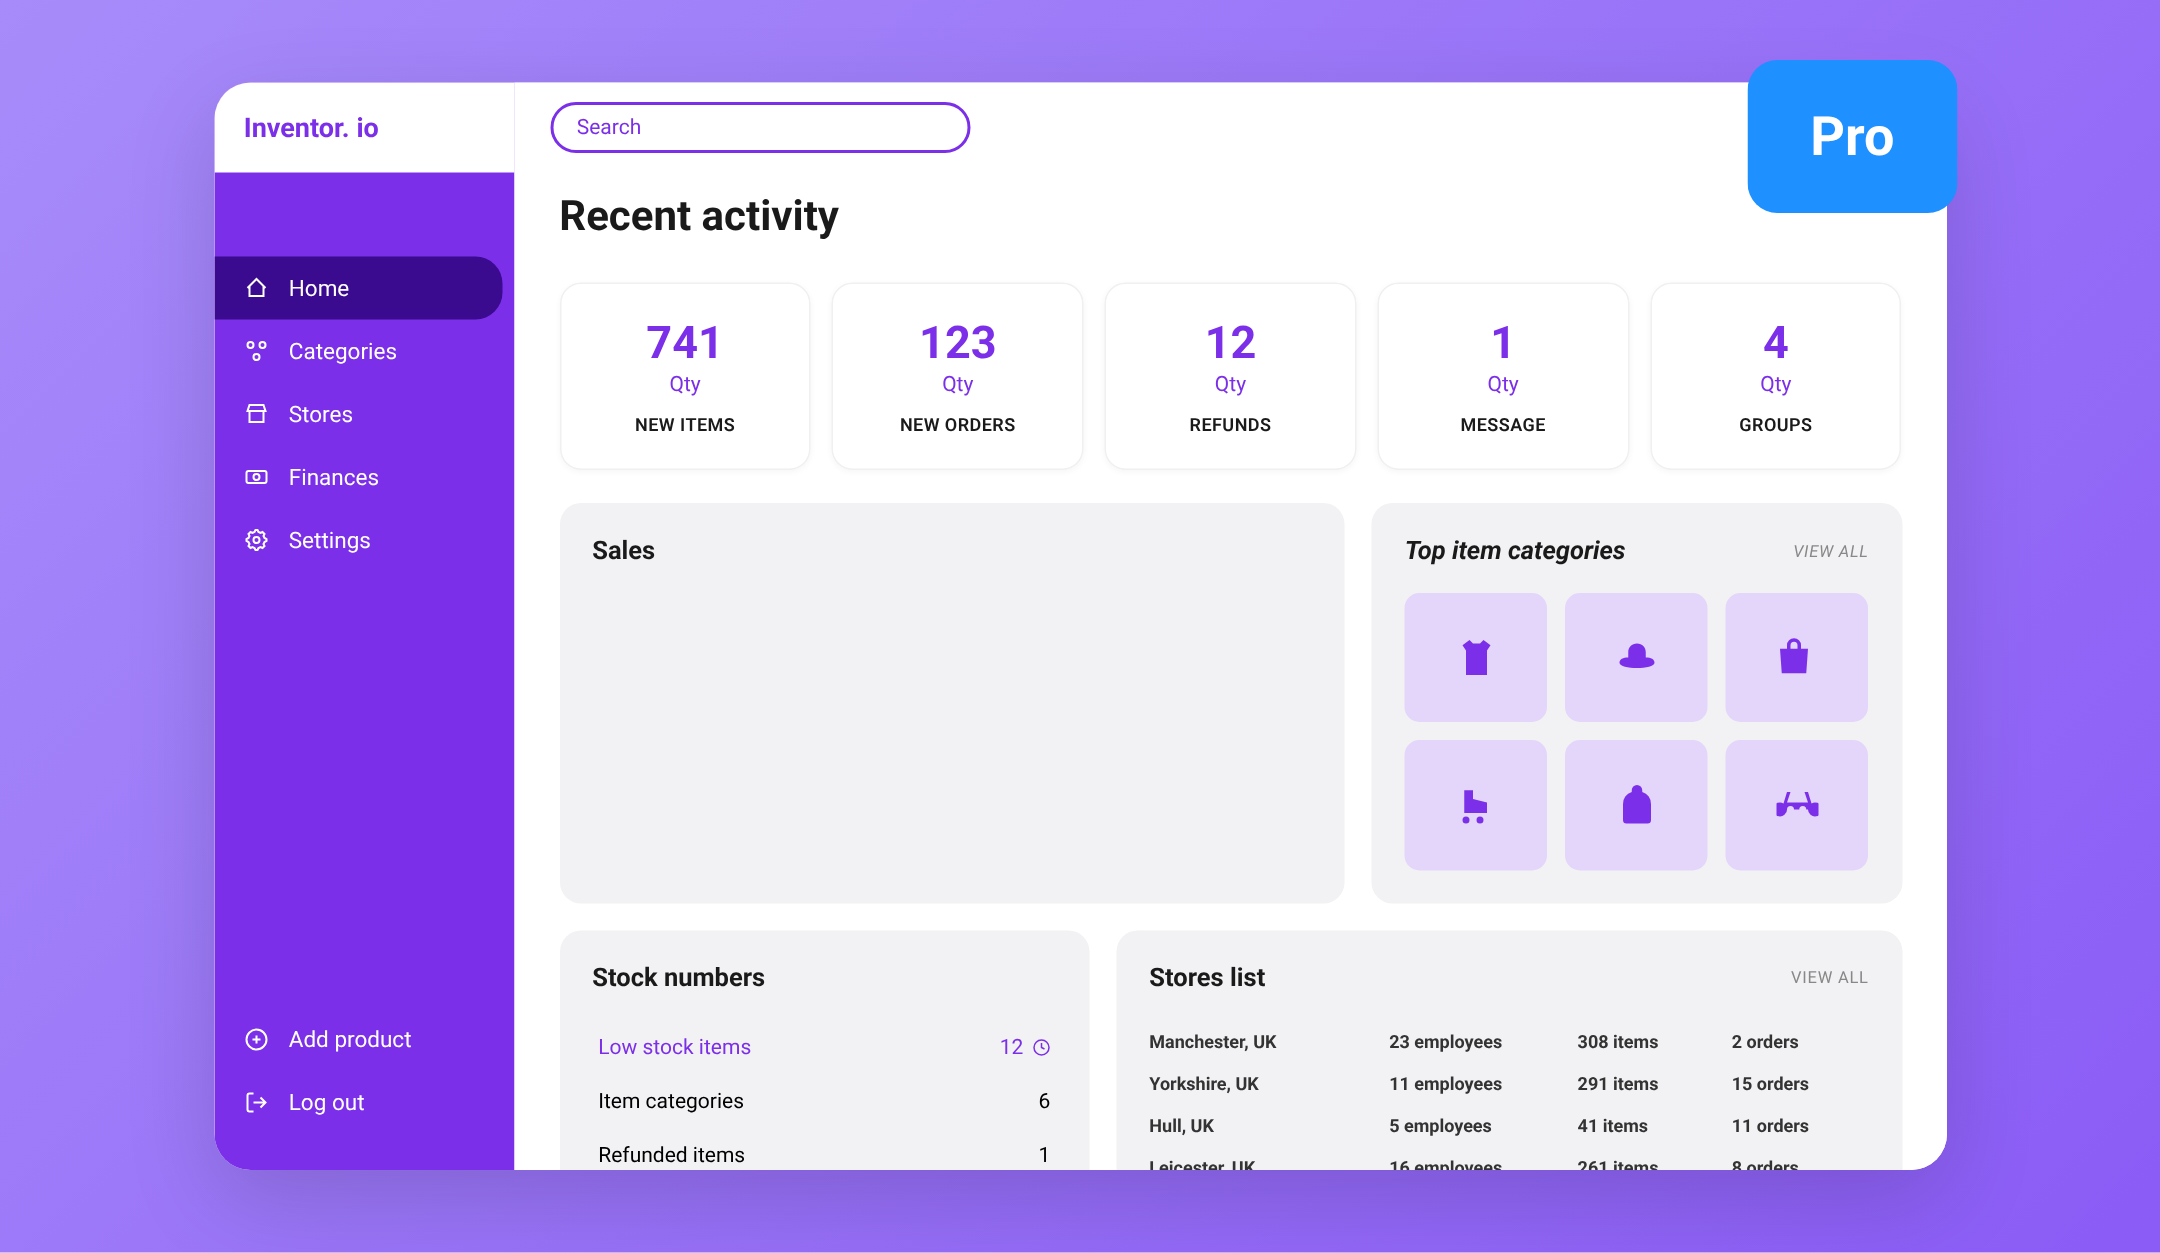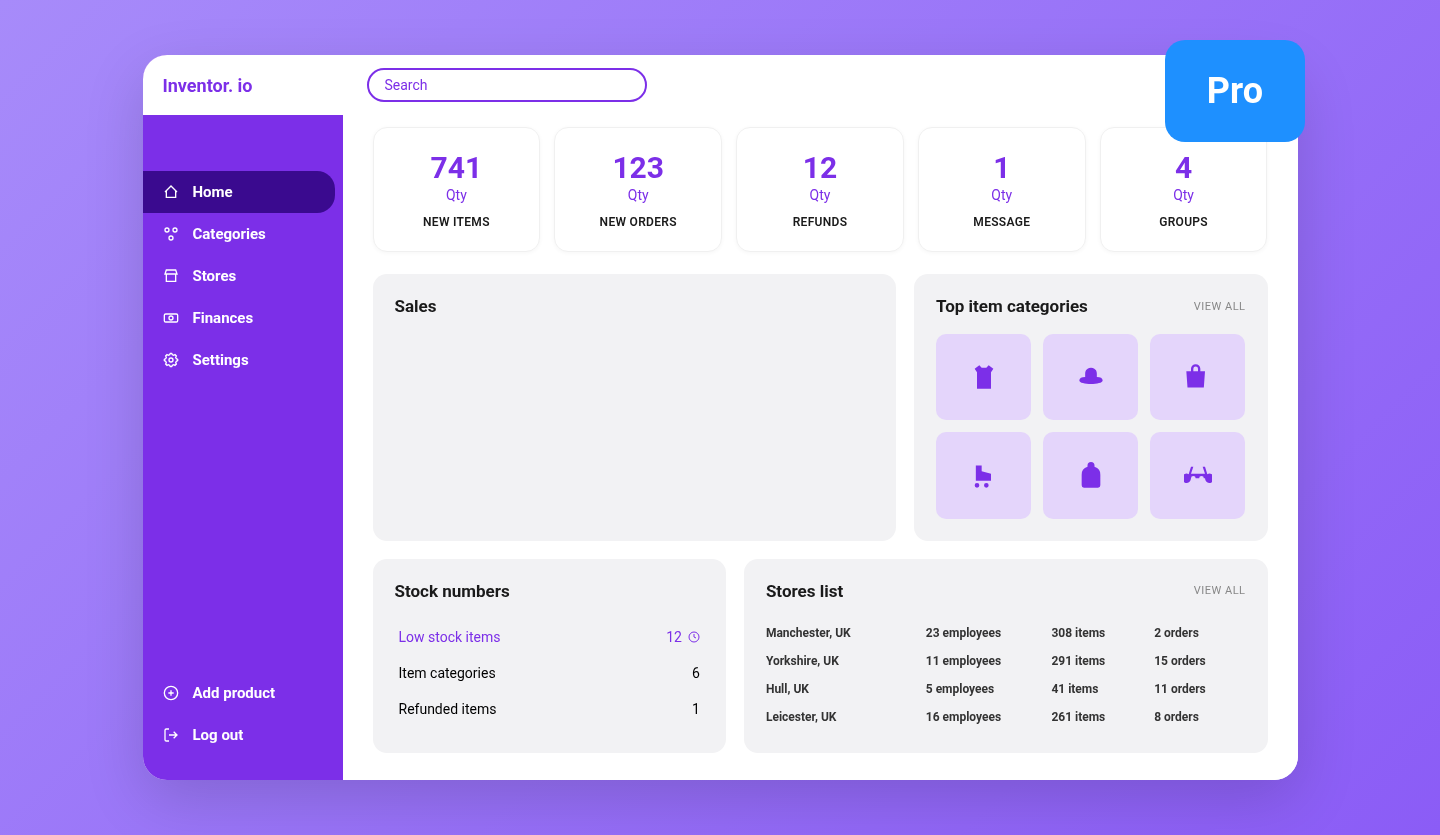--- a/index.html
+++ b/index.html
@@ -2,21 +2,21 @@
 <html><head>
 <meta charset="utf-8">
 <style>
 * { margin: 0; padding: 0; box-sizing: border-box; font-family: -apple-system, BlinkMacSystemFont, 'Segoe UI', Roboto, sans-serif; }
 body { background: linear-gradient(135deg, #a78bfa 0%, #8b5cf6 100%); width: 1440px; height: 835px; display: flex; align-items: center; justify-content: center; position: relative; }
 .app { width: 1155px; height: 725px; background: #fff; border-radius: 24px; display: flex; overflow: hidden; box-shadow: 0 20px 60px rgba(0,0,0,0.15); }
 .pro-badge { position: absolute; top: 40px; right: 135px; background: #1e90ff; color: #fff; font-size: 36px; font-weight: 700; padding: 30px 42px; border-radius: 20px; z-index: 10; }
 .sidebar { width: 200px; background: #7c2fe8; display: flex; flex-direction: column; padding: 0; color: #fff; gap: 36px; }
 .logo-bar { height: 60px; display: flex; align-items: center; padding: 0 20px; background: #fff; color: #7c2fe8; font-weight: 700; font-size: 18px; }
 .nav { padding: 20px 0; flex: 1; }
-.nav-item { display: flex; align-items: center; gap: 14px; padding: 12px 20px; font-size: 15px; font-weight: 700; cursor: pointer; }
+.nav-item { display: flex; align-items: center; gap: 14px; padding: 12px 20px; font-size: 15px; font-weight: 400; cursor: pointer; }
 .nav-item.active { background: #3a0a8f; border-radius: 0 18px 18px 0; margin-right: 8px; }
 .nav-item svg { width: 16px; height: 16px; flex-shrink: 0; }
 .bottom-nav { padding: 16px 0 24px; }
 .main { flex: 1; background: #fff; display: flex; flex-direction: column; overflow: hidden; justify-content: center; }
 .header { height: 60px; display: flex; align-items: center; padding: 0 24px; gap: 16px; }
 .search { flex: 0 0 280px; height: 34px; border: 2px solid #7c2fe8; border-radius: 20px; padding: 0 16px; font-size: 14px; color: #7c2fe8; outline: none; }
 .search::placeholder { color: #7c2fe8; }
 .header-icons { margin-left: auto; display: flex; gap: 16px; }
 .header-icons svg { width: 20px; height: 20px; stroke: #7c2fe8; }
 .content { padding: 12px 30px 30px; flex: 1; overflow: auto; }
@@ -25,21 +25,21 @@
 .stat-card { flex: 1; background: #fff; border-radius: 14px; padding: 22px 10px; text-align: center; box-shadow: 0 1px 4px rgba(0,0,0,0.04); border: 1px solid #f0f0f0; }
 .stat-value { font-size: 30px; font-weight: 700; color: #7c2fe8; }
 .stat-qty { font-size: 14px; color: #7c2fe8; margin-top: 2px; }
 .stat-label { font-size: 12px; font-weight: 600; color: #1a1a1a; margin-top: 12px; letter-spacing: 0.3px; }
 .grid-row { display: flex; gap: 18px; margin-bottom: 18px; }
 .panel { background: #f2f2f4; border-radius: 14px; padding: 22px; }
 .panel-header { display: flex; justify-content: space-between; align-items: center; margin-bottom: 18px; }
 .panel-title { font-size: 17px; font-weight: 700; color: #1a1a1a; }
 .view-all { font-size: 11px; color: #888; letter-spacing: 0.5px; cursor: pointer; }
 .sales-panel { flex: 1.55; }
-.categories-panel { flex: 1; position: relative; }
+.categories-panel { flex: 1; position: relative; font-style: italic; }
 .chart { height: 140px; position: relative; padding: 0 30px; }
 .chart-grid { position: absolute; left: 30px; right: 30px; top: 0; bottom: 26px; border-bottom: 1px solid #333; }
 .chart-grid-line { position: absolute; left: 0; right: 0; border-top: 1px dashed #ccc; }
 .chart-bars { position: absolute; left: 30px; right: 30px; bottom: 26px; top: 0; display: flex; justify-content: space-around; align-items: flex-end; }
 .bar { width: 12px; border-radius: 6px; }
 .chart-labels { position: absolute; left: 30px; right: 30px; bottom: 0; display: flex; justify-content: space-around; font-size: 12px; color: #333; }
 .cat-grid { display: grid; grid-template-columns: repeat(3, 1fr); gap: 12px; }
 .cat-item { aspect-ratio: 1.1; background: #e4d5fb; border-radius: 10px; display: flex; align-items: center; justify-content: center; cursor: pointer; }
 .cat-item svg { width: 28px; height: 28px; fill: #7c2fe8; }
 .stock-panel { flex: 1; }
@@ -119,20 +119,21 @@
             <path d="M21 11.5a8.38 8.38 0 01-.9 3.8 8.5 8.5 0 01-7.6 4.7 8.38 8.38 0 01-3.8-.9L3 21l1.9-5.7a8.38 8.38 0 01-.9-3.8 8.5 8.5 0 014.7-7.6 8.38 8.38 0 013.8-.9h.5a8.48 8.48 0 018 8v.5z"></path>
             <path d="M12 8v4M12 15h0"></path>
           </svg>
         <svg viewBox="0 0 24 24" fill="none" stroke-width="2">
             <path d="M18 8A6 6 0 006 8c0 7-3 9-3 9h18s-3-2-3-9M13.73 21a2 2 0 01-3.46 0"></path>
           </svg>
       </div>
     </div>
 
     <div class="content">
+      <h1 class="page-title">Recent activity</h1>
 
       <div class="cards-row">
         <div class="stat-card">
           <div class="stat-value">741</div>
           <div class="stat-qty">Qty</div>
           <div class="stat-label">NEW ITEMS</div>
         </div>
         <div class="stat-card">
           <div class="stat-value">123</div>
           <div class="stat-qty">Qty</div>

